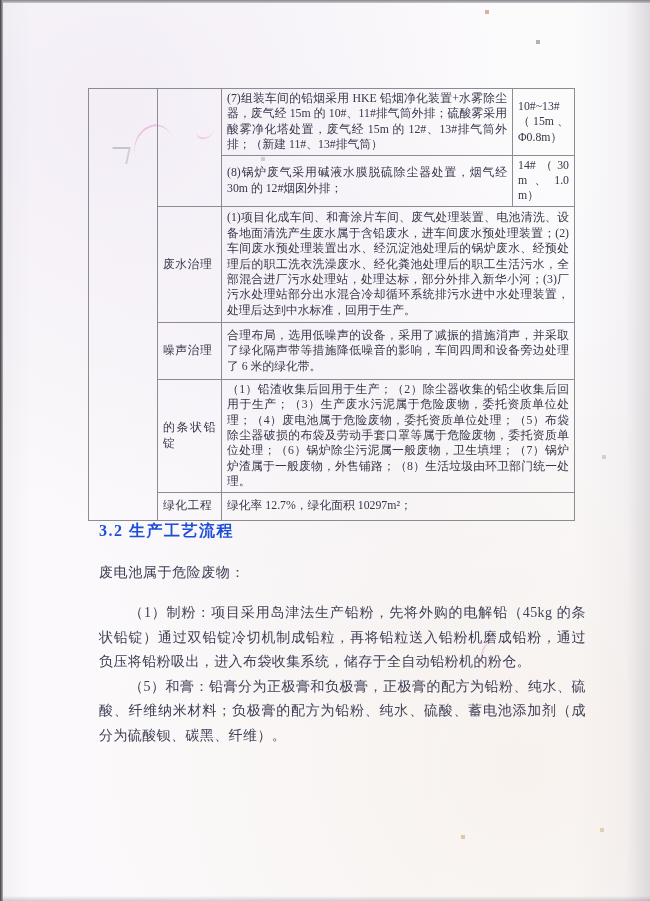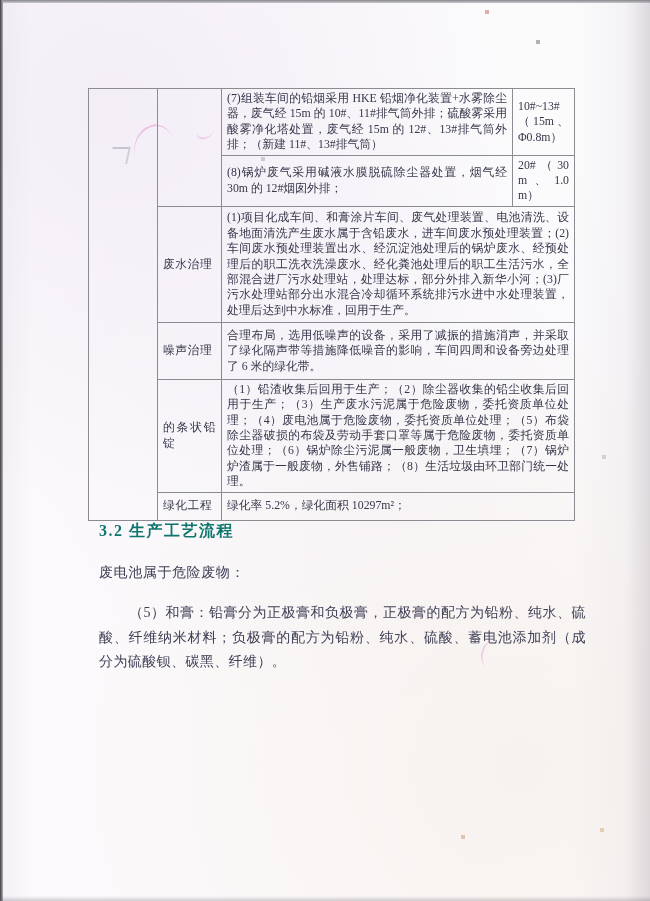--- a/index.html
+++ b/index.html
@@ -44,21 +44,21 @@
   }
   td.lbl{text-align:center;padding:2px 3px;letter-spacing:.5px;}
   td.stk{text-align:left;padding:2px 4px;line-height:15px;word-break:break-all;}
   td.tight{line-height:14.2px;}
   tr.h1 td{height:57px;} tr.h2 td{height:33px;} tr.h3 td{height:111px;}
   tr.h4 td{height:52px;}  tr.h5 td{height:98px;} tr.h6 td{height:23px;margin-top:25px;}
 
   
   .heading{
     position:absolute;left:99px;top:521px;width:480px;
-    font-size:16px;font-weight:600;letter-spacing:1.5px;color:#0f766e;
+    font-size:16px;font-weight:600;letter-spacing:1.5px;color:#1d4ed8;
   }
   .intro{
     position:absolute;left:99px;top:564px;width:487px;
     font-size:14px;letter-spacing:.6px;
   }
   .bodytext{
     position:absolute;left:99px;top:601px;width:487px;
     font-size:14px;line-height:24.6px;letter-spacing:.4px;
     text-align:justify;
   }
@@ -104,46 +104,47 @@
   </colgroup>
   <tbody>
       <tr class="h1">
     <td rowspan="6"></td>
     <td class="lbl" rowspan="2"></td>
     <td class="tight">(7)组装车间的铅烟采用 HKE 铅烟净化装置+水雾除尘器，废气经 15m 的 10#、11#排气筒外排；硫酸雾采用酸雾净化塔处置，废气经 15m 的 12#、13#排气筒外排；（新建 11#、13#排气筒）</td>
     <td class="stk">10#~13#（15m、Φ0.8m）</td>
   </tr>
   <tr class="h2">
     <td class="tight">(8)锅炉废气采用碱液水膜脱硫除尘器处置，烟气经 30m 的 12#烟囱外排；</td>
-    <td class="stk">20#（30m、1.0m）</td>
+    <td class="stk">14#（30m、1.0m）</td>
   </tr>
   <tr class="h3">
     <td class="lbl">废水治理</td>
     <td colspan="2">(1)项目化成车间、和膏涂片车间、废气处理装置、电池清洗、设备地面清洗产生废水属于含铅废水，进车间废水预处理装置；(2)车间废水预处理装置出水、经沉淀池处理后的锅炉废水、经预处理后的职工洗衣洗澡废水、经化粪池处理后的职工生活污水，全部混合进厂污水处理站，处理达标，部分外排入新华小河；(3)厂污水处理站部分出水混合冷却循环系统排污水进中水处理装置，处理后达到中水标准，回用于生产。</td>
   </tr>
   <tr class="h4">
     <td class="lbl">噪声治理</td>
     <td colspan="2">合理布局，选用低噪声的设备，采用了减振的措施消声，并采取了绿化隔声带等措施降低噪音的影响，车间四周和设备旁边处理了 6 米的绿化带。</td>
   </tr>
   <tr class="h5">
     <td class="lbl">的条状铅锭</td>
     <td colspan="2">（1）铅渣收集后回用于生产；（2）除尘器收集的铅尘收集后回用于生产；（3）生产废水污泥属于危险废物，委托资质单位处理；（4）废电池属于危险废物，委托资质单位处理；（5）布袋除尘器破损的布袋及劳动手套口罩等属于危险废物，委托资质单位处理；（6）锅炉除尘污泥属一般废物，卫生填埋；（7）锅炉炉渣属于一般废物，外售铺路；（8）生活垃圾由环卫部门统一处理。</td>
   </tr>
   <tr class="h6">
     <td class="lbl">绿化工程</td>
-    <td colspan="2">绿化率 5.2%，绿化面积 10297m²；</td>
+    <td colspan="2">绿化率 12.7%，绿化面积 10297m²；</td>
   </tr>
 </tbody>
   </table>
 
 <div class="heading">3.2  生产工艺流程</div>
 
 <div class="intro">废电池属于危险废物：</div>
 
 <div class="bodytext">
+  <p>（1）制粉：项目采用岛津法生产铅粉，先将外购的电解铅（45kg 的条状铅锭）通过双铅锭冷切机制成铅粒，再将铅粒送入铅粉机磨成铅粉，通过负压将铅粉吸出，进入布袋收集系统，储存于全自动铅粉机的粉仓。</p>
   <p>（5）和膏：铅膏分为正极膏和负极膏，正极膏的配方为铅粉、纯水、硫酸、纤维纳米材料；负极膏的配方为铅粉、纯水、硫酸、蓄电池添加剂（成分为硫酸钡、碳黑、纤维）。</p>
 </div>
 
 <div class="artifact pink-squiggle-1"></div>
 <div class="artifact pink-mark-2"></div>
 <div class="artifact gray-seven"></div>
 <div class="artifact pink-squiggle-3"></div>
 <div class="artifact specks"></div>
 
 </body></html>

